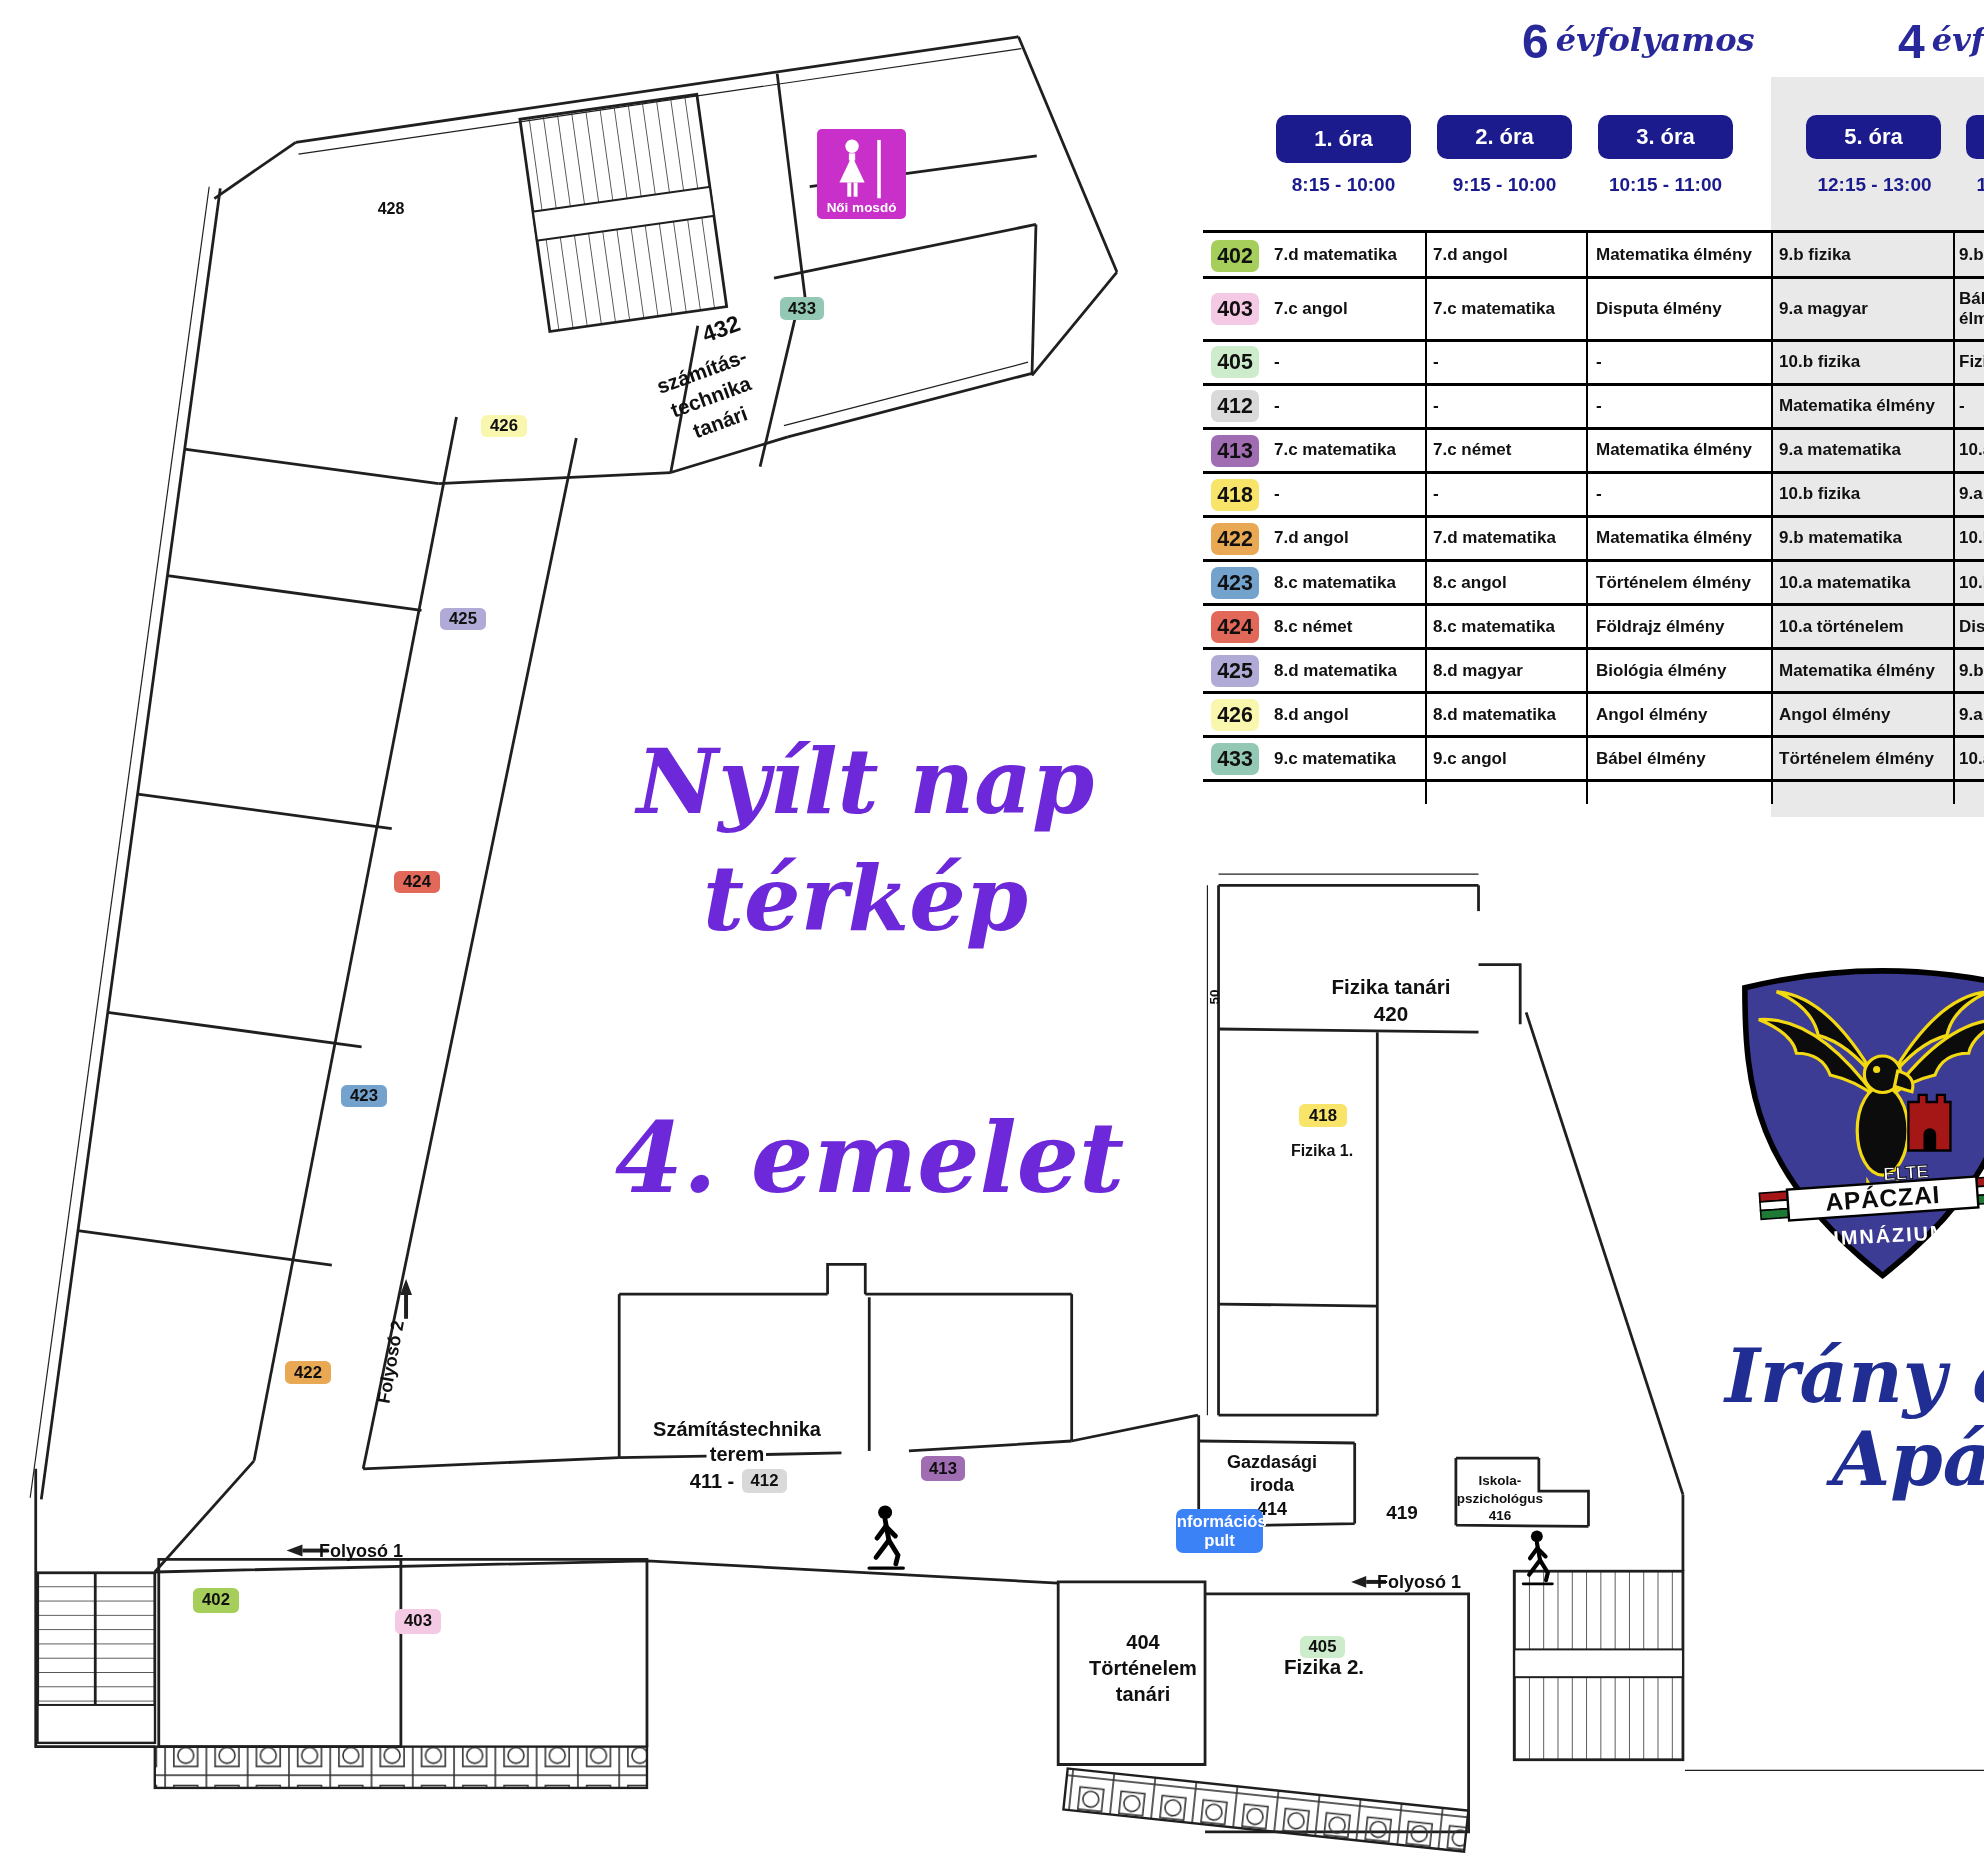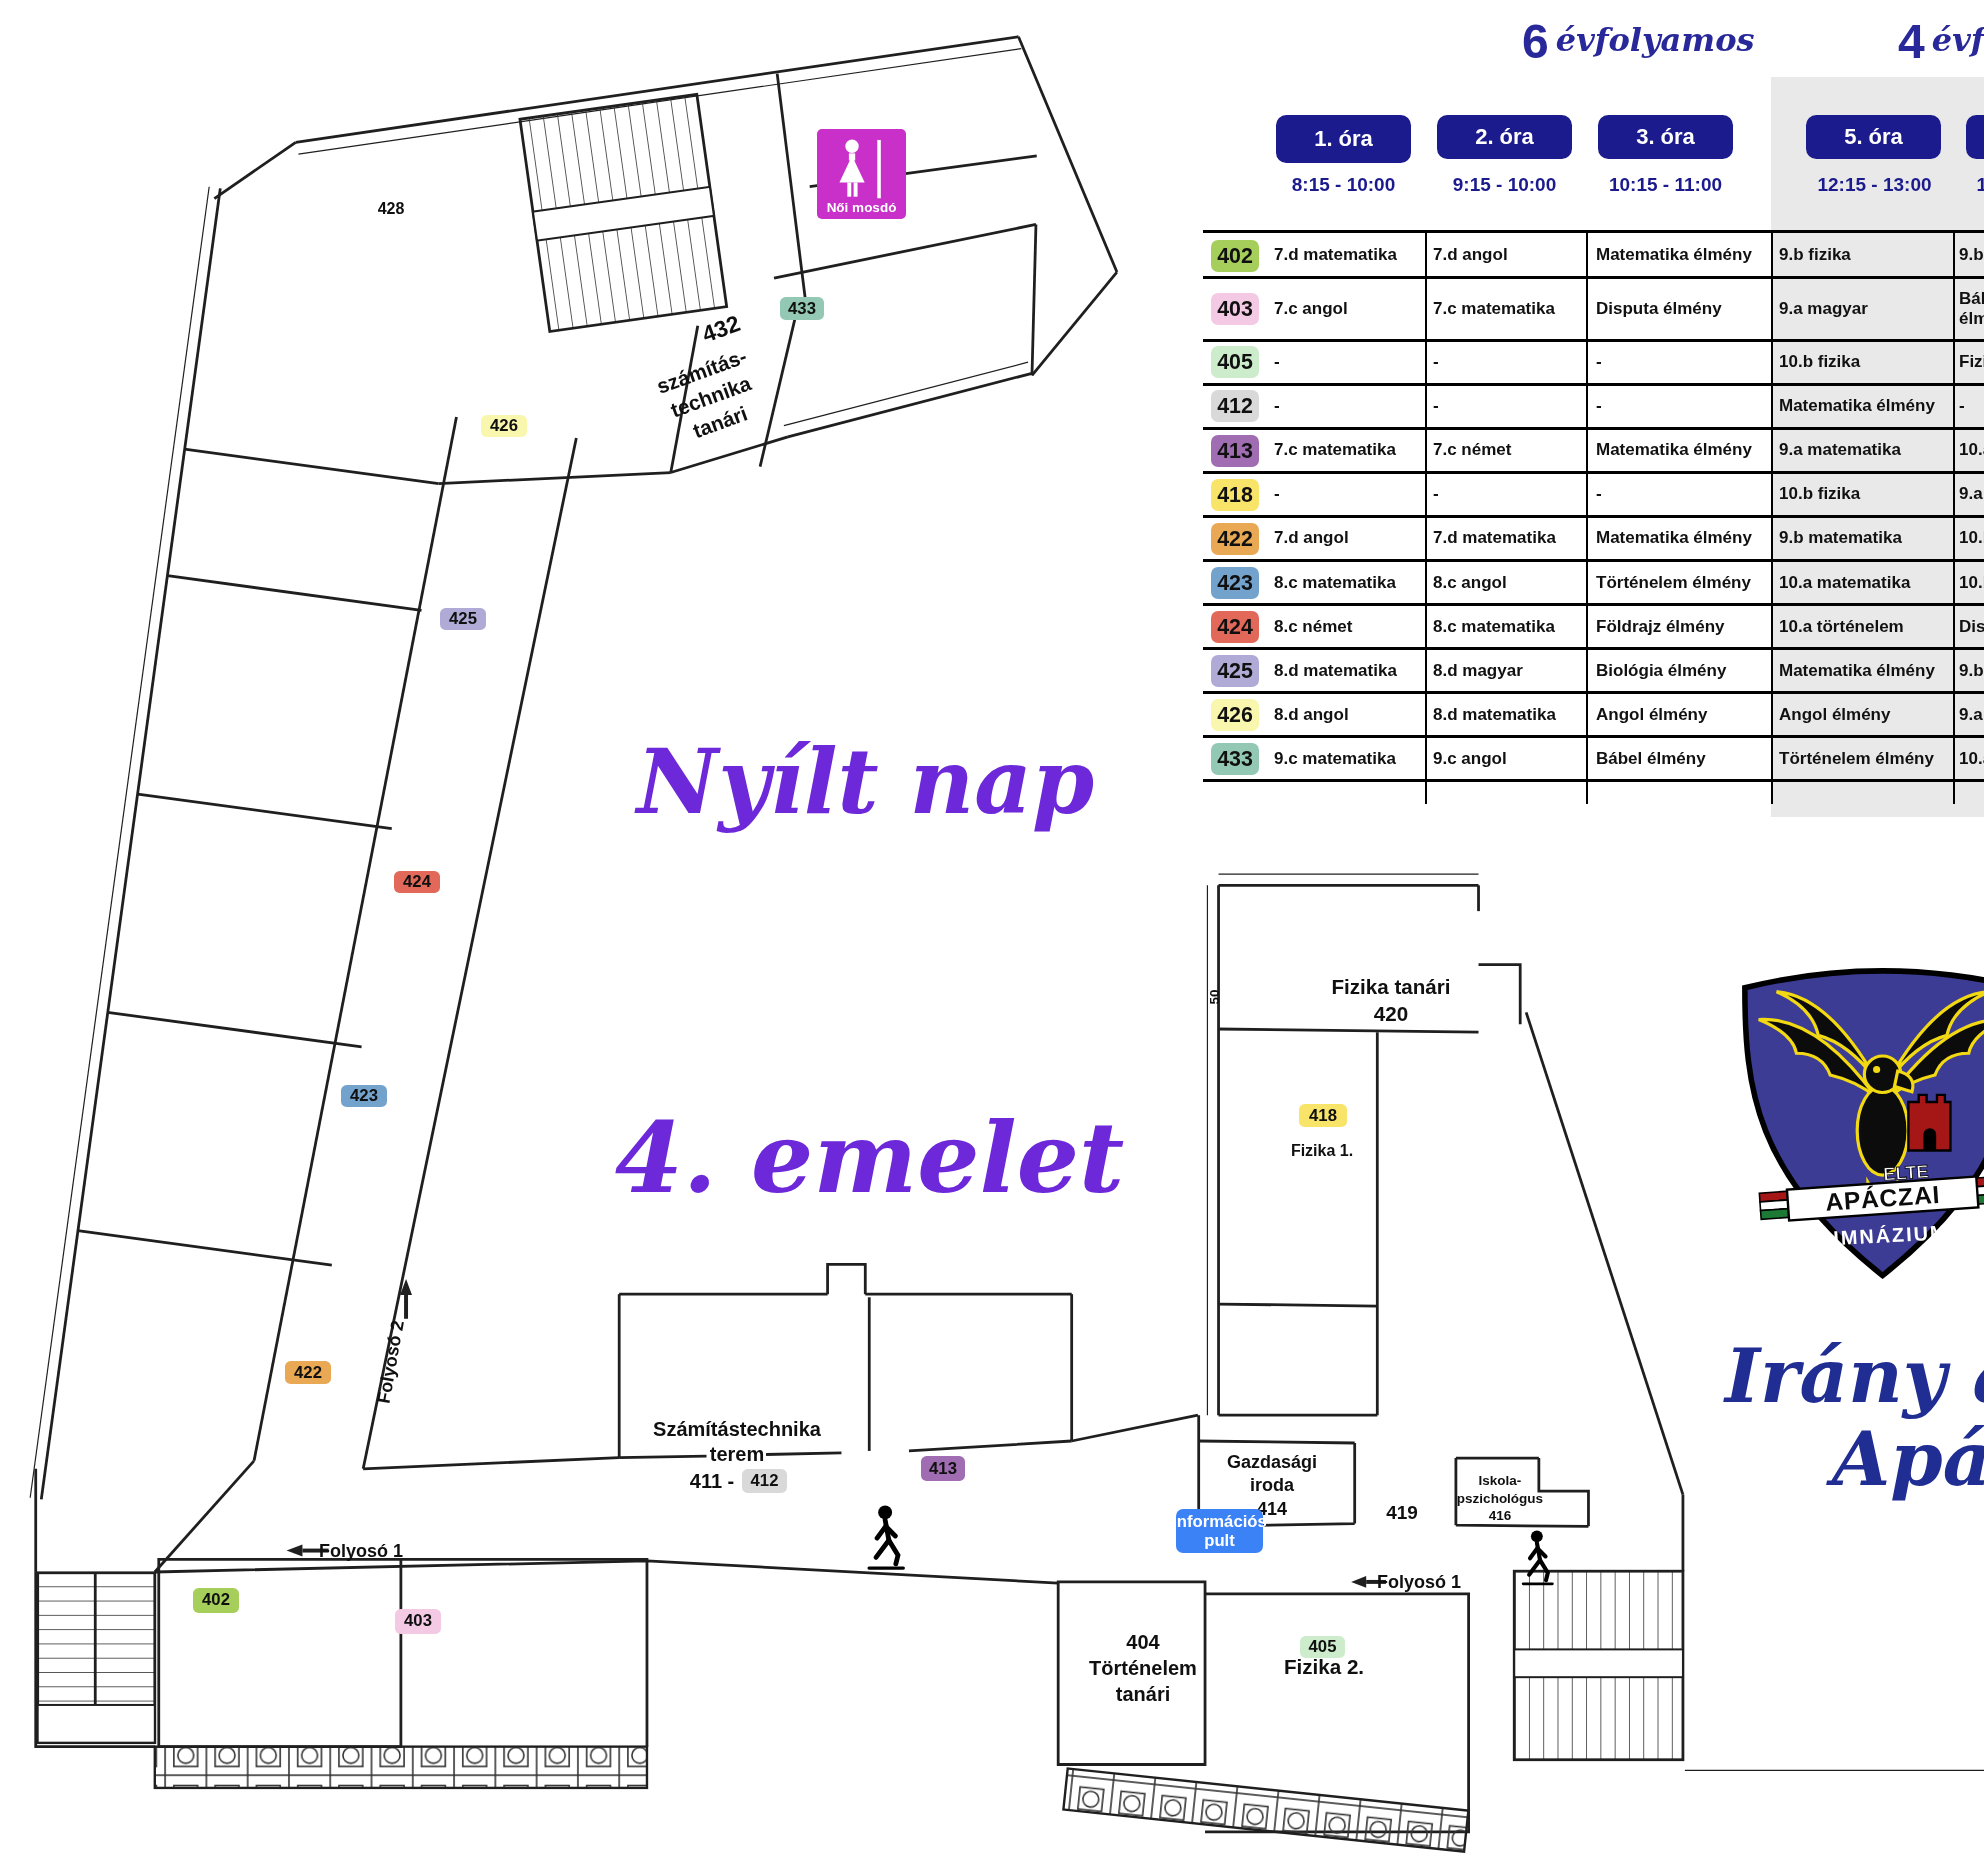--- a/index.html
+++ b/index.html
@@ -199,20 +199,21 @@
       <text x="430" y="556" text-anchor="middle" font-family="Liberation Sans, sans-serif" font-size="46" font-weight="700" fill="#ffffff" stroke="#000" stroke-width="2">ELTE</text>
       <rect x="128" y="562" width="478" height="78" fill="#ffffff" stroke="#000" stroke-width="6"></rect>
       <text x="367" y="622" text-anchor="middle" font-family="Liberation Sans, sans-serif" font-size="62" font-weight="700" fill="#0c0c0c" letter-spacing="2">APÁCZAI</text>
     </g>
     <text x="367" y="712" text-anchor="middle" font-family="Liberation Sans, sans-serif" font-size="50" font-weight="700" fill="#ffffff" letter-spacing="5" transform="rotate(-3 367 712)">GIMNÁZIUM</text>
   </g>
 </svg>
 
 <div class="title" style="left:544px;top:723px;width:643px;font-size:89px;line-height:1.32;">
   <div>Nyílt nap</div>
+  <div>térkép</div>
 </div>
 <div class="title" style="left:512px;top:1100px;width:715px;font-size:98px;">4. emelet</div>
 
 <div class="slogan" style="left:1725px;top:1332px;width:298px;font-size:75px;">Irány az</div>
 <div class="slogan" style="left:1832px;top:1415px;width:310px;font-size:75px;">Apáczai!</div>
 
 <div class="sign" id="sign-female">
   <svg width="89" height="67" viewBox="0 0 224 170" style="position:absolute;top:7.1px;left:0;">
     <g fill="#ffffff">
       <circle cx="88" cy="26" r="17"></circle>

